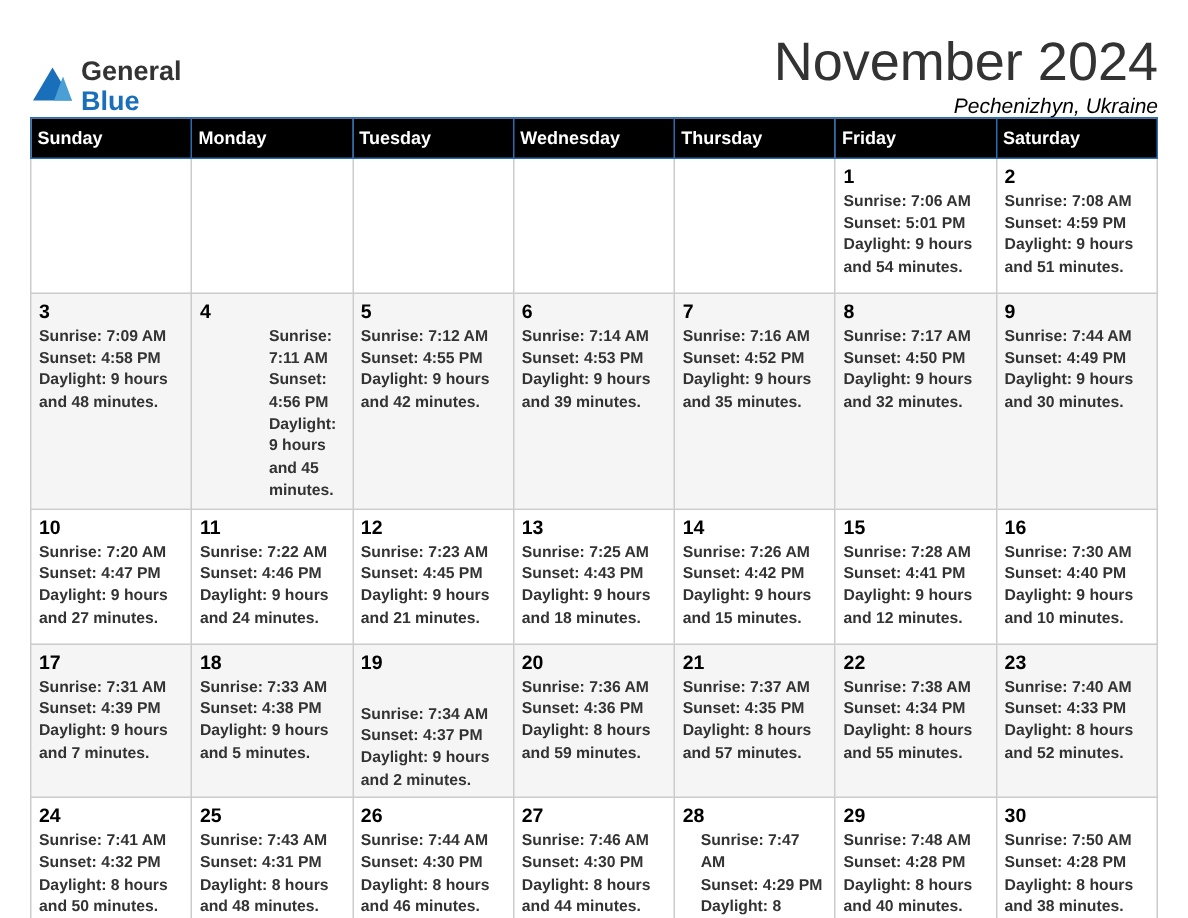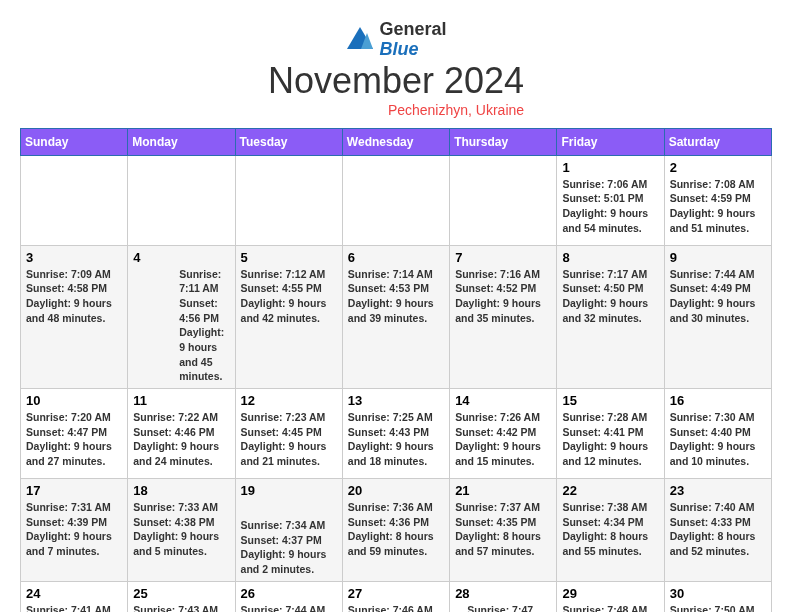--- a/index.html
+++ b/index.html
@@ -6,68 +6,67 @@
     body {
       font-family: Arial, sans-serif;
       background: #fff;
       width: 792px;
       min-height: 612px;
       padding: 20px;
     }
     .header {
       display: flex;
       justify-content: space-between;
-      align-items: center;
-      margin-bottom: 10px;
-      flex-direction: column;
+      align-items: flex-end;
+      margin-bottom: 0;
     }
     .logo {
       display: flex;
       align-items: center;
     }
     .logo-text {
       display: flex;
       flex-direction: column;
       line-height: 1.1;
     }
     .logo-general {
       font-size: 18px;
       font-weight: bold;
       color: #333;
     }
     .logo-blue {
       font-size: 18px;
       font-weight: bold;
       color: #1a6fbb;
-      font-style: italic;
     }
     .logo-icon {
       width: 30px;
       height: 30px;
       margin-right: 4px;
     }
     .title-block {
       text-align: right;
     }
     .month-title {
       font-size: 36px;
       font-weight: 300;
       color: #333;
     }
     .subtitle {
       font-size: 14px;
-      color: #ef4444;
+      color: #000000;
+      font-style: italic;
     }
     .calendar {
       width: 100%;
       border-collapse: collapse;
       font-size: 11px;
     }
     .calendar th {
-      background: #8b5cf6;
+      background: #000000;
       color: #fff;
       padding: 6px 4px;
       text-align: left;
       font-size: 12px;
       font-weight: bold;
       border: 1px solid #2b6cb0;
     }
     .calendar td {
       vertical-align: top;
       border: 1px solid #ccc;

